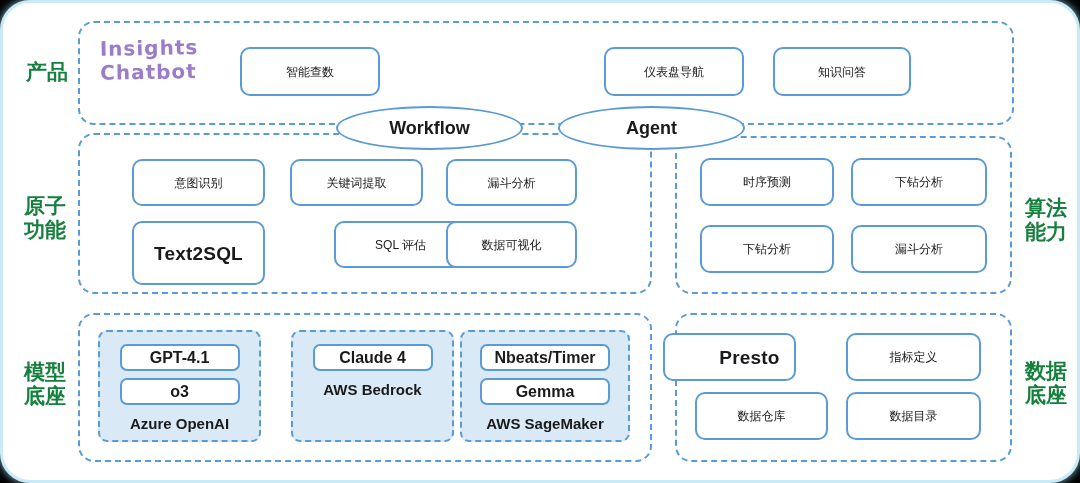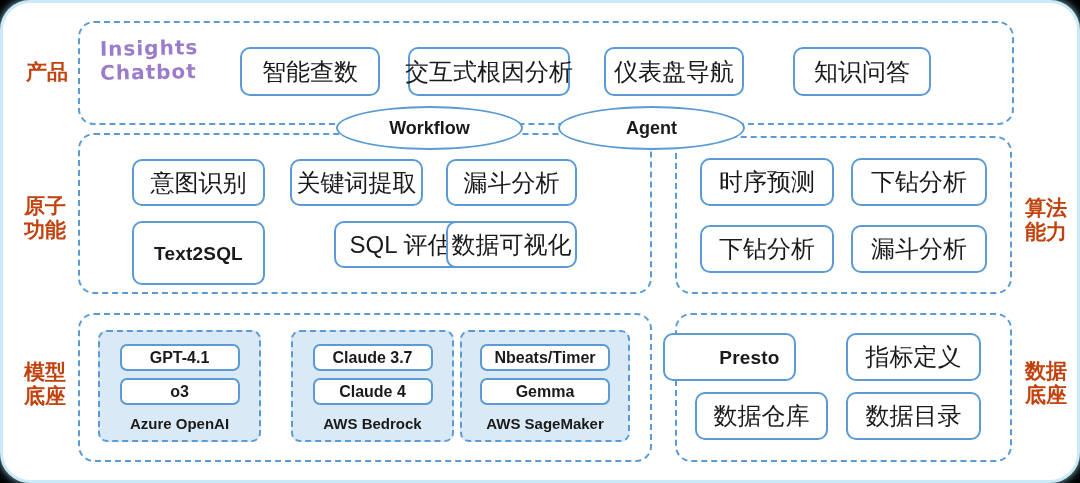--- a/index.html
+++ b/index.html
@@ -29,21 +29,21 @@
   }
   .node {
     position: absolute;
     box-sizing: border-box;
     border: 2px solid #5b9bd5;
     border-radius: 10px;
     background: #ffffff;
     display: flex;
     align-items: center;
     justify-content: center;
-    font-size: 24px;
+    font-size: 12px;
     line-height: 1;
     z-index: 3;
     white-space: nowrap;
   }
   .node.en { font-weight: 700; font-size: 19px; letter-spacing: 0.2px; }
   .oval {
     position: absolute;
     box-sizing: border-box;
     border: 2px solid #5b9bd5;
     border-radius: 50%;
@@ -54,21 +54,21 @@
     font-size: 18px;
     font-weight: 600;
     z-index: 5;
   }
   .side-label {
     position: absolute;
     font-size: 21px;
     line-height: 24px;
     text-align: center;
     font-weight: 600;
-    color: #c2410c;
+    color: #15803d;
     z-index: 2;
     white-space: nowrap;
   }
   .logo {
     position: absolute;
     left: 97px;
     top: 33px;
     font-size: 20px;
     line-height: 24px;
     font-weight: 700;
@@ -146,23 +146,22 @@
   <div class="region" style="left:672px; top:133px; width:333px; height:154px;"></div>
   <div class="region" style="left:75px; top:310px; width:570px; height:145px;"></div>
   <div class="region" style="left:672px; top:310px; width:333px; height:145px;"></div>
 
   <div class="logo">
     <div>Insights</div>
     <div>Chatbot</div>
   </div>
 
   <div class="node" style="left:237px; top:44px; width:140px; height:49px;">智能查数</div>
-  <div class="node" style="left:405px; top:44px; width:162px; height:49px;">交互式根因分析</div>
   <div class="node" style="left:601px; top:44px; width:140px; height:49px;">仪表盘导航</div>
-  <div class="node" style="left:790px; top:44px; width:138px; height:49px;">知识问答</div>
+  <div class="node" style="left:770px; top:44px; width:138px; height:49px;">知识问答</div>
 
   <div class="oval" style="left:333px; top:103px; width:187px; height:44px;">Workflow</div>
   <div class="oval" style="left:555px; top:103px; width:187px; height:44px;">Agent</div>
 
   <div class="node" style="left:129px; top:156px; width:133px; height:47px;">意图识别</div>
   <div class="node" style="left:287px; top:156px; width:133px; height:47px;">关键词提取</div>
   <div class="node" style="left:443px; top:156px; width:131px; height:47px;">漏斗分析</div>
   <div class="node en" style="left:129px; top:218px; width:133px; height:64px;">Text2SQL</div>
   <div class="node" style="left:287px; top:218px; width:133px; height:47px;margin-left:44px;">SQL 评估</div>
   <div class="node" style="left:443px; top:218px; width:131px; height:47px;">数据可视化</div>
@@ -172,21 +171,20 @@
   <div class="node" style="left:697px; top:222px; width:134px; height:48px;">下钻分析</div>
   <div class="node" style="left:848px; top:222px; width:136px; height:48px;">漏斗分析</div>
 
   <div class="mgroup" style="left:95px; width:163px;">
     <div class="mbox">GPT-4.1</div>
     <div class="mbox">o3</div>
     <div class="gname">Azure OpenAI</div>
   </div>
 
   <div class="mgroup" style="left:288px; width:163px;">
-    <div class="mbox">Claude 3.7</div>
     <div class="mbox">Claude 4</div>
     <div class="gname">AWS Bedrock</div>
   </div>
 
   <div class="mgroup" style="left:457px; width:170px;">
     <div class="mbox" style="width:130px;">Nbeats/Timer</div>
     <div class="mbox" style="width:130px;">Gemma</div>
     <div class="gname">AWS SageMaker</div>
   </div>
 

